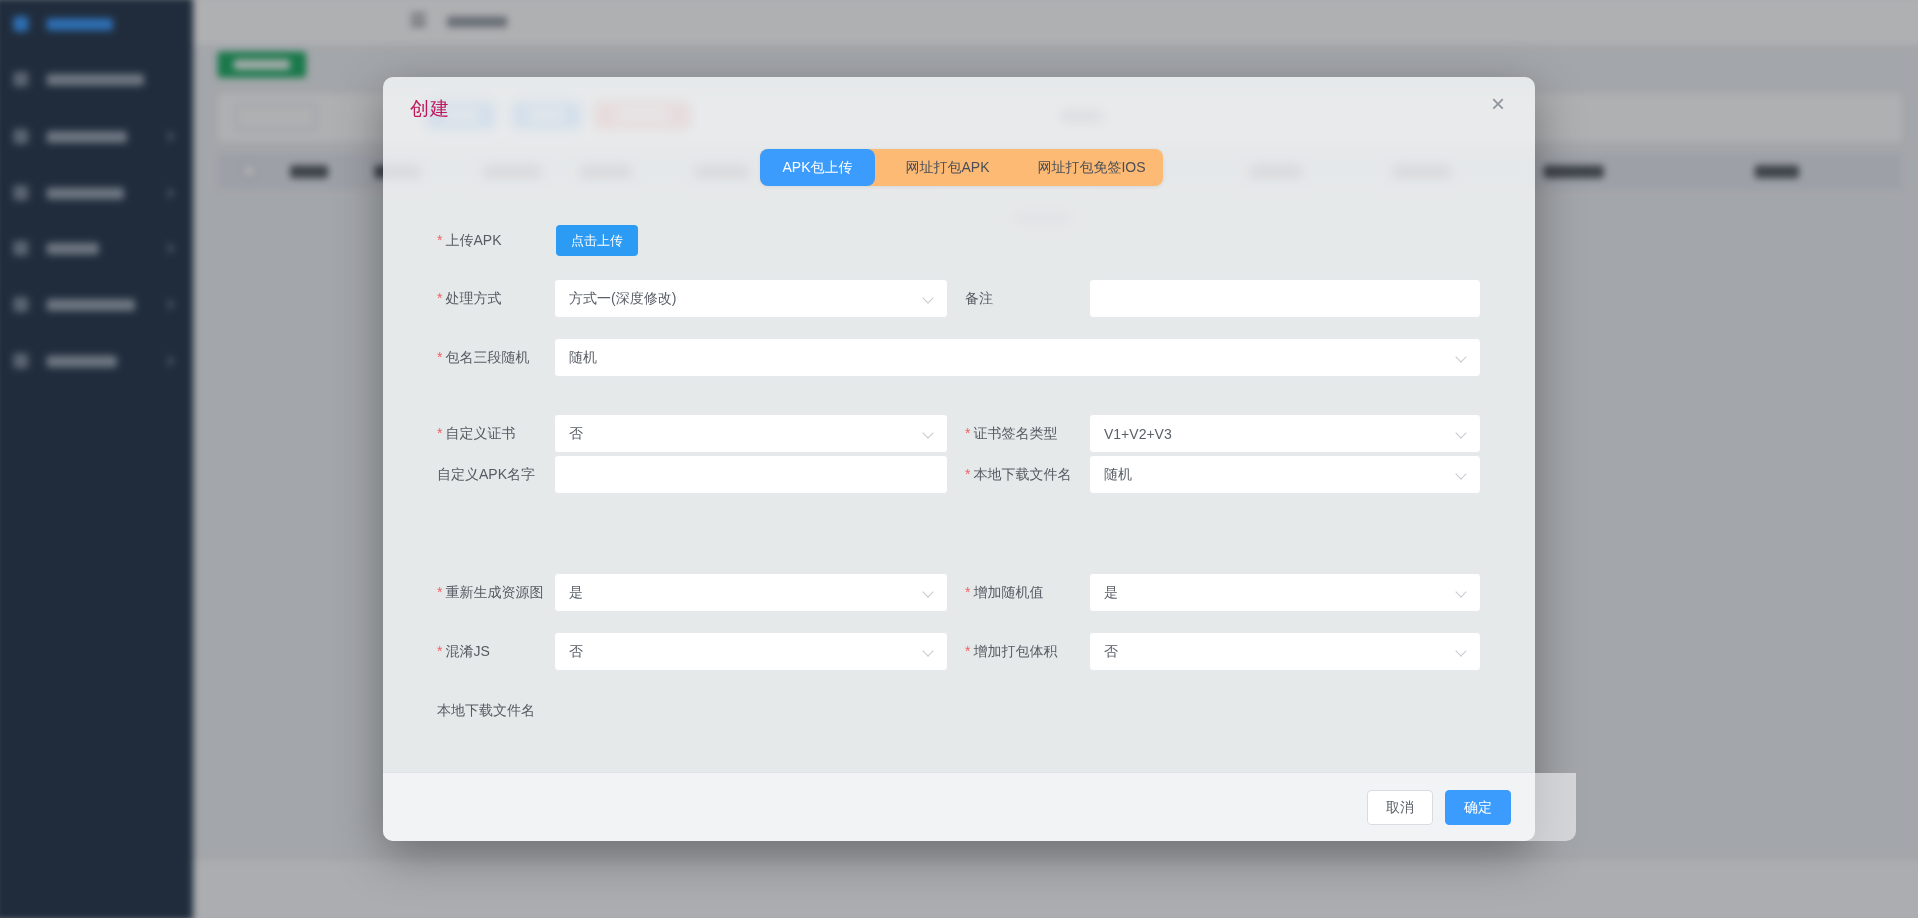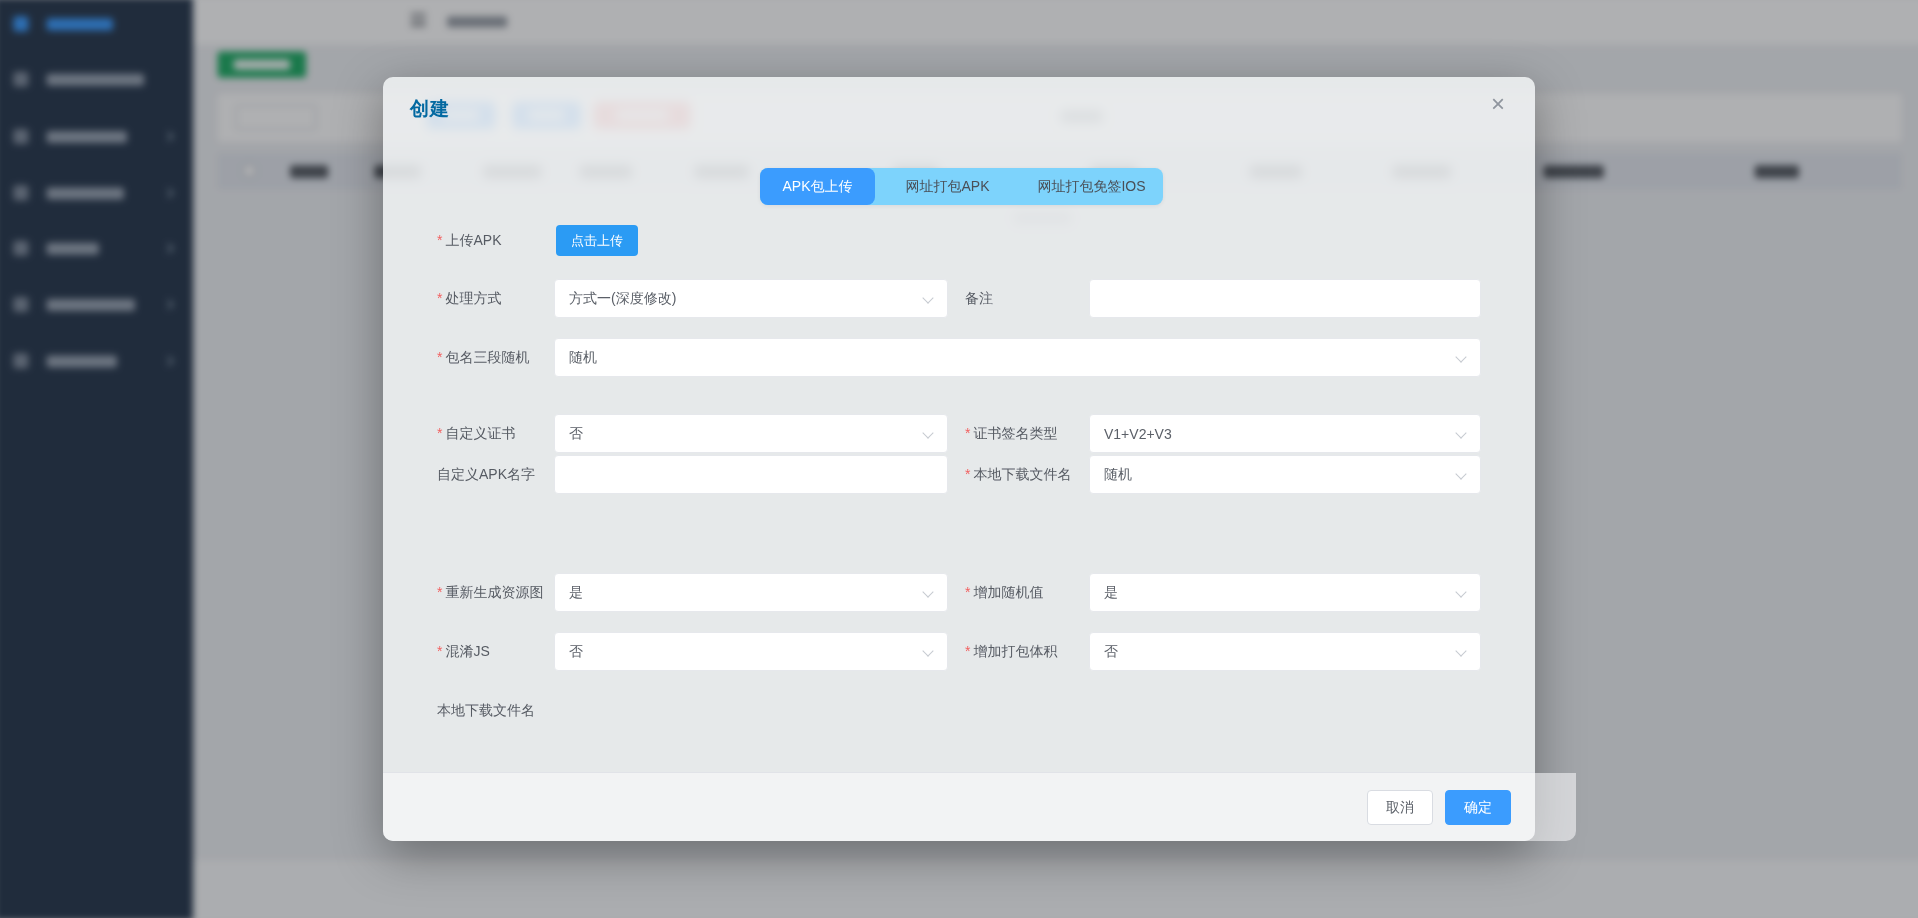--- a/index.html
+++ b/index.html
@@ -37,25 +37,25 @@
   .empty-blob{position:absolute;left:815px;top:166px;width:58px;height:13px;border-radius:3px;background:#b9bdc2}
   .page-strip{position:absolute;left:0;top:811px;width:1720px;height:60px;background:#fafbfc}
 
   
   .overlay{position:absolute;inset:0;background:rgba(13,16,22,0.33)}
 
   
   .modal{position:absolute;left:383px;top:77px;width:1152px;height:764px;border-radius:10px;
     background:rgba(242,244,246,0.85);-webkit-backdrop-filter:blur(4px);backdrop-filter:blur(4px);
     box-shadow:0 14px 48px rgba(0,0,0,.35)}
-  .modal-title{position:absolute;left:27px;top:19px;font-size:19px;font-weight:bold;color:#0369a1;letter-spacing:1px}
+  .modal-title{position:absolute;left:27px;top:19px;font-size:19px;font-weight:normal;color:#be185d;letter-spacing:1px}
   .modal-close{position:absolute;right:22px;top:12px;width:30px;height:30px;font-size:24px;line-height:30px;
     text-align:center;color:#8f959e;cursor:pointer}
 
-  .tabs{position:absolute;left:377px;top:91px;height:37px;display:flex;background:#7dd3fc;border-radius:8px;
+  .tabs{position:absolute;left:377px;top:72px;height:37px;display:flex;background:#fdba74;border-radius:8px;
     box-shadow:0 1px 4px rgba(0,0,0,.07)}
   .tab{height:37px;display:flex;align-items:center;justify-content:center;font-size:14px;color:#4a4f57;cursor:pointer}
   .tab.t1{width:115px}.tab.t2{width:145px}.tab.t3{width:143px}
   .tab.active{background:#3b9cfe;color:#fff;border-radius:8px}
 
   .frow{position:absolute;left:0;width:1152px;height:39px}
   .flabel{position:absolute;left:54px;top:0;line-height:39px;font-size:14px;color:#565b63;white-space:nowrap}
   .flabel.r{left:582px}
   .req{color:#f25f5f;margin-right:3px;font-size:14px}
   .ctl{position:absolute;top:0;height:39px;background:#fff;border:1px solid #e6e8ec;border-radius:4px;

